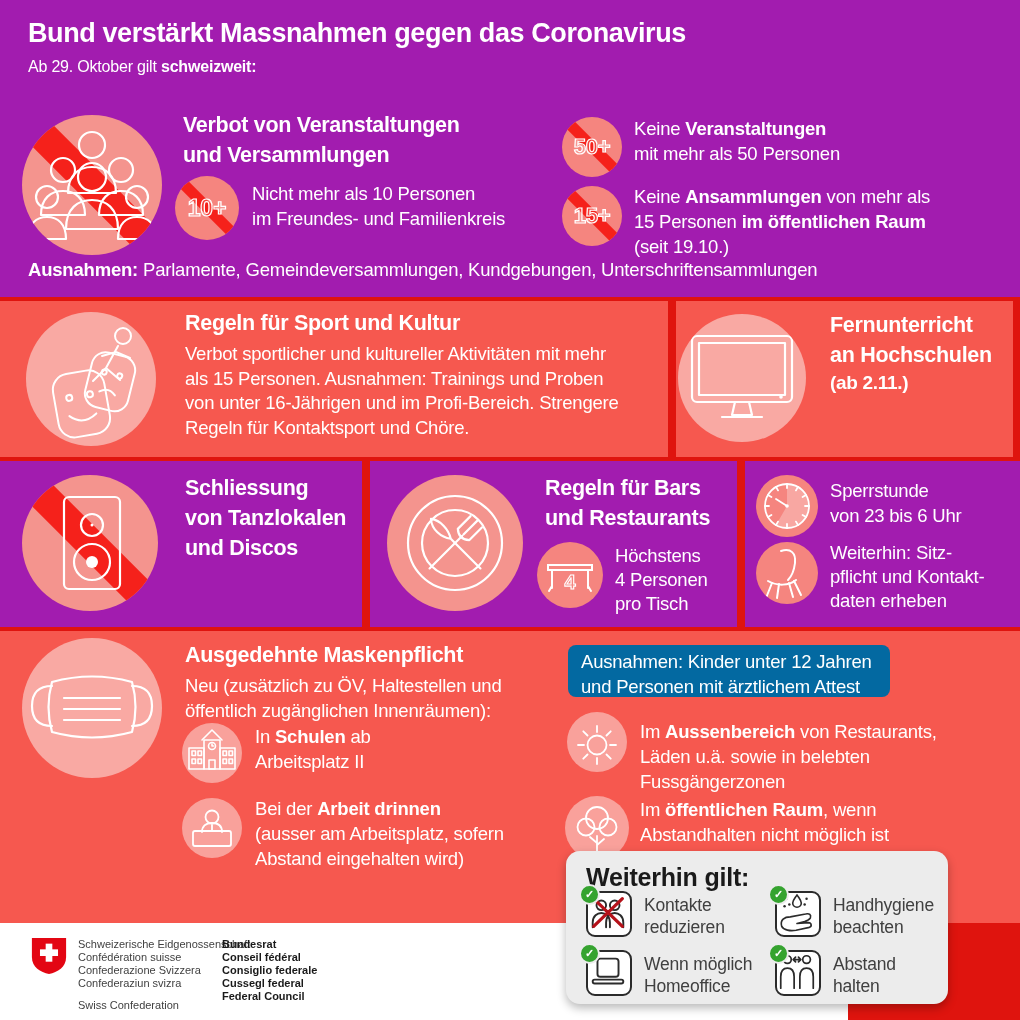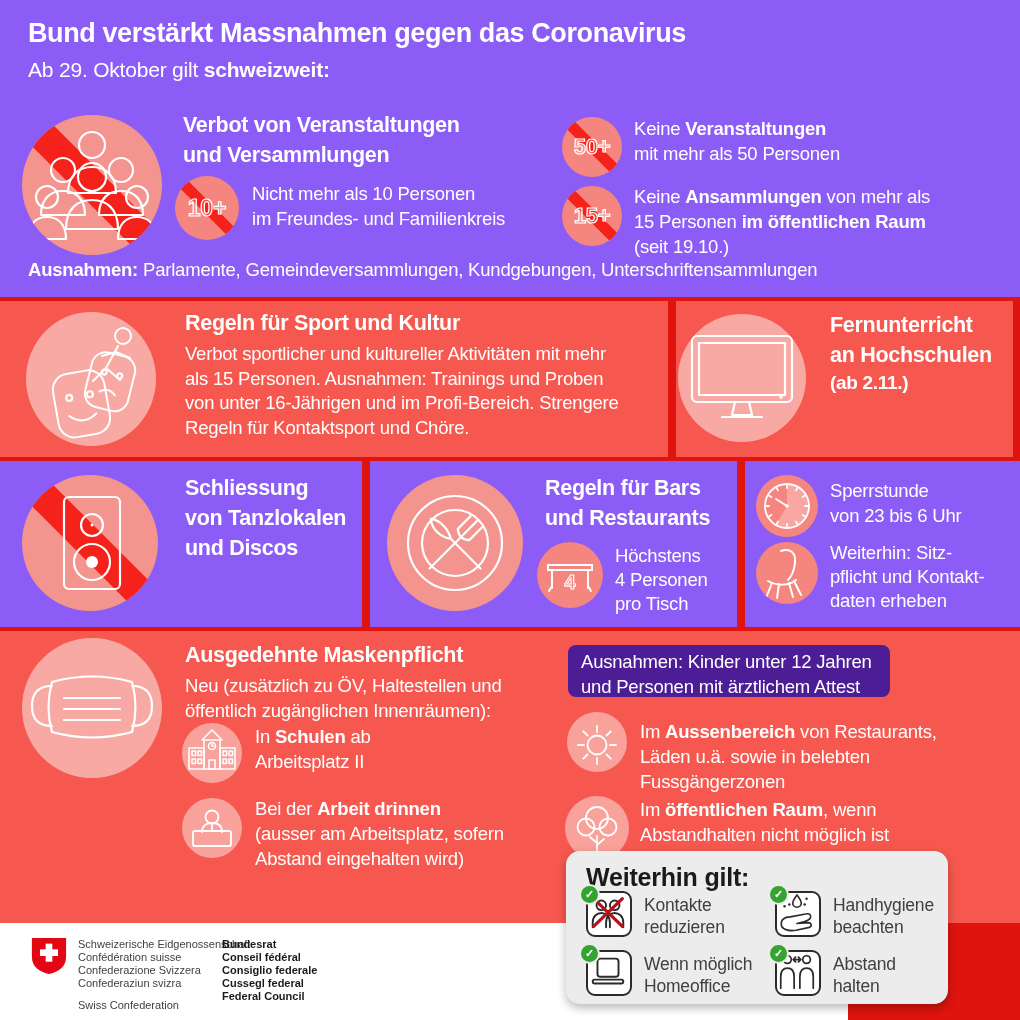--- a/index.html
+++ b/index.html
@@ -3,39 +3,39 @@
 <meta charset="utf-8">
 <style>
   html,body{margin:0;padding:0}
   body{
     width:1020px;height:1020px;position:relative;overflow:hidden;
     background:#df140e;
     font-family:"Liberation Sans",sans-serif;color:#fff;letter-spacing:-0.2px;
   }
   .abs{position:absolute}
   .panel{position:absolute}
-  .bright{background:#8b5cf6}
+  .bright{background:#a21caf}
   .light{background:#f6584f}
   .circle{position:absolute;border-radius:50%;overflow:hidden}
   .c-bright{background:#f4948e}
   .c-light{background:#f9a9a3}
   .c-sub{background:#f5857f}
   .c-subl{background:#f9a19b}
   .circle svg{position:absolute;left:0;top:0;width:100%;height:100%}
   .slash{position:absolute;left:-25%;top:50%;width:150%;background:#f5211b;transform:rotate(45deg)}
   .slash-big{height:30px;margin-top:-15px}
   .slash-sm{height:11px;margin-top:-6px}
   .badge-num{position:absolute;inset:0;display:flex;align-items:center;justify-content:center;
     font-weight:700;font-size:22px;color:rgba(255,255,255,0.15);-webkit-text-stroke:1.2px #fff}
   .h-main{font-size:27px;font-weight:700;letter-spacing:-0.4px}
-  .h-sub{font-size:21px;font-weight:400}
+  .h-sub{font-size:16px;font-weight:400}
   .h-sec{font-size:21.5px;font-weight:700;line-height:30px;letter-spacing:-0.3px}
   .txt{font-size:18.5px;line-height:25px}
   .txt b{font-weight:700}
-  .badge-box{position:absolute;background:#4c1d95;border-radius:8px}
+  .badge-box{position:absolute;background:#0369a1;border-radius:8px}
   .footer{position:absolute;background:#fff;color:#3f3f3f}
   .f-col{position:absolute;font-size:11px;line-height:13px;letter-spacing:0}
   .f-col.bold{font-weight:700;color:#1a1a1a}
   .card{position:absolute;background:#ececec;border-radius:14px;box-shadow:0 4px 10px rgba(0,0,0,0.28);color:#1a1a1a;z-index:5}
   .card-title{position:absolute;font-size:25px;font-weight:700;letter-spacing:-0.2px}
   .ibox{position:absolute;width:46px;height:46px;background:#fff;border:2px solid #2b2b2b;border-radius:9px;box-sizing:border-box}
   .ibox svg{position:absolute;left:-2px;top:-2px;width:44px;height:44px}
   .chk{position:absolute;left:-9px;top:-9px;width:17px;height:17px;border-radius:50%;background:#35a32f;
     color:#fff;font-size:11px;line-height:17px;text-align:center;font-weight:700;border:2px solid #ececec;letter-spacing:0}
   .clabel{position:absolute;font-size:17.5px;line-height:21.5px;color:#404040}

